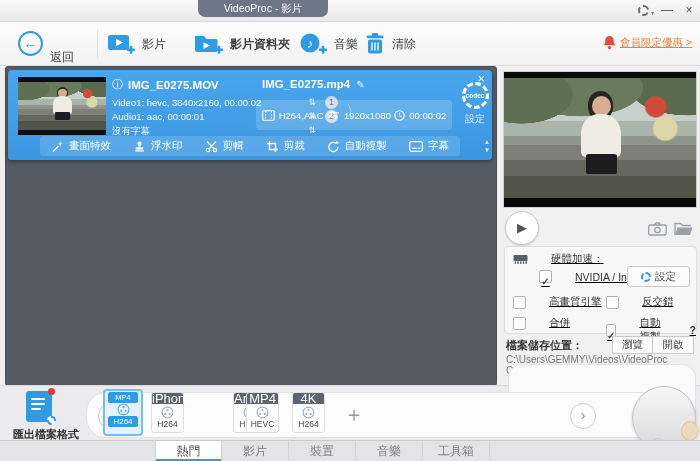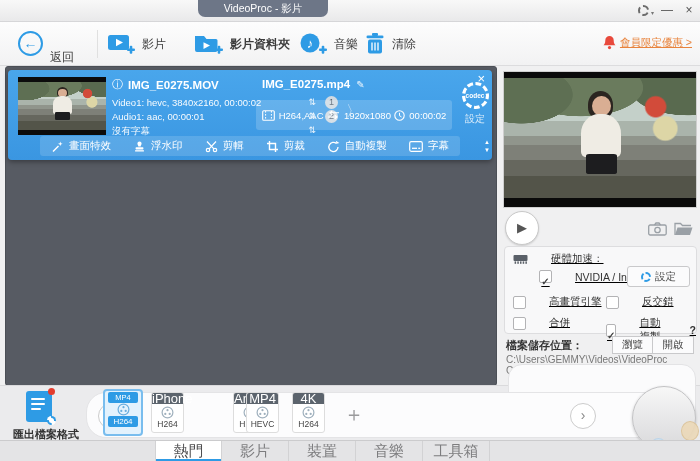--- a/index.html
+++ b/index.html
@@ -146,21 +146,21 @@
     border-radius:50%;background:rgba(255,255,255,.45);}
   .wm-tan{position:absolute;right:-4px;bottom:8px;width:18px;height:20px;border-radius:50%;
     background:#ecd9b8;border:1px solid #dcc398;opacity:.9;}
   .wm-face{position:absolute;left:18px;bottom:-2px;width:15px;height:13px;border-radius:50%;
     background:#cfe3f2;border:1px solid #b9d4ea;opacity:.9;}
 
   
   .tabbar{position:absolute;left:0;top:440px;width:700px;height:21px;background:#e4e4e6;
     border-top:1px solid #cbcbcd;}
   .tabs{position:absolute;left:155px;top:0;display:flex;height:20px;}
-  .tab{width:67px;height:20px;font-size:15px;color:#7d7d7f;text-align:center;line-height:20px;
+  .tab{width:67px;height:20px;font-size:12px;color:#7d7d7f;text-align:center;line-height:20px;
     border-right:1px solid #d2d2d4;}
   .tab:first-child{border-left:1px solid #d2d2d4;}
   .tab.active{background:#fff;color:#4e4e50;box-shadow:inset 0 -2px 0 #2e9be5;}
 </style>
 </head>
 <body>
 
 <div id="app">
 
   <div class="titlebar">

